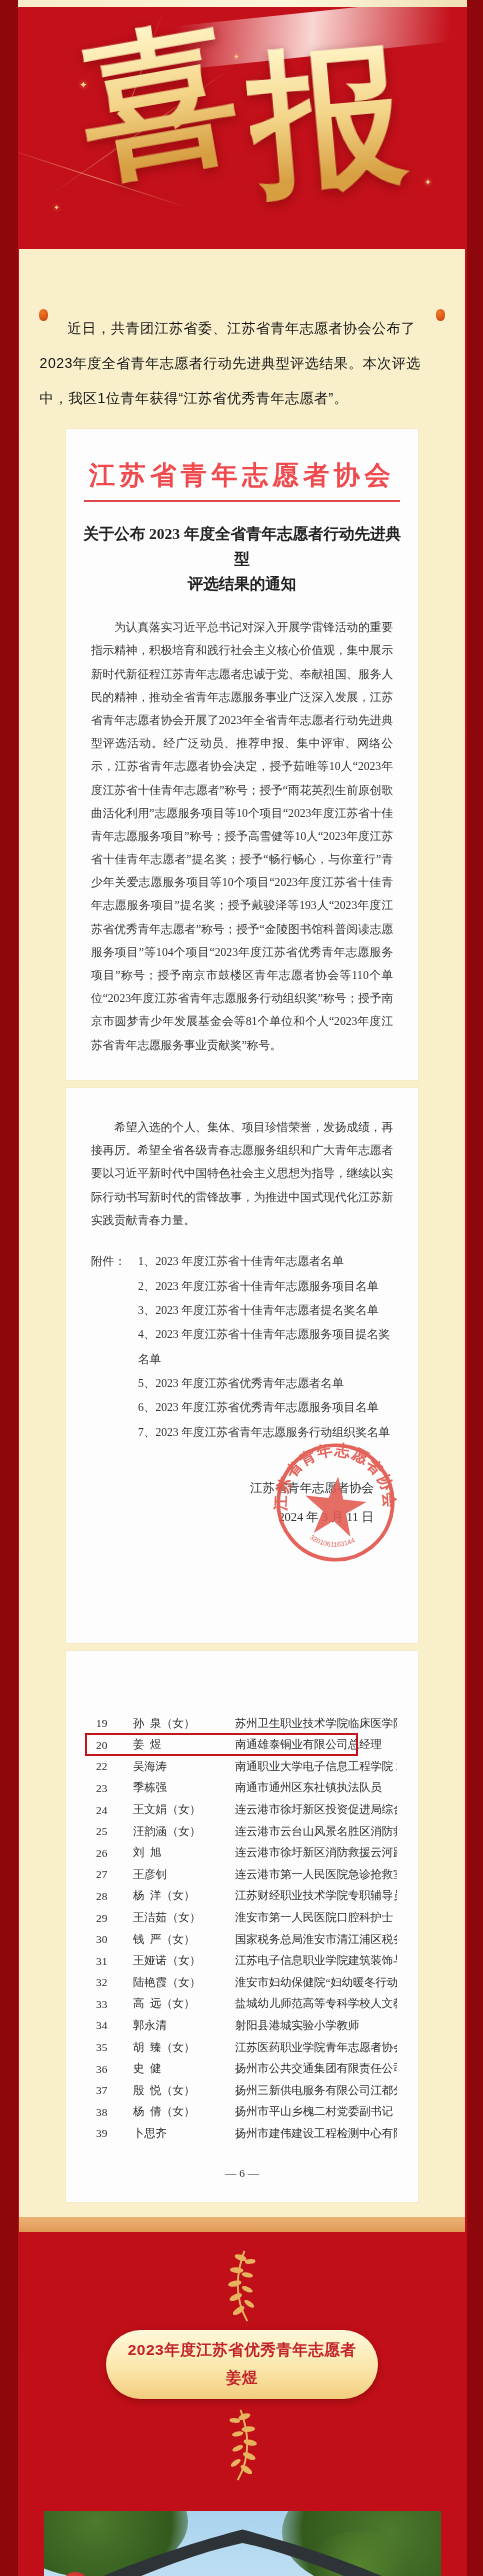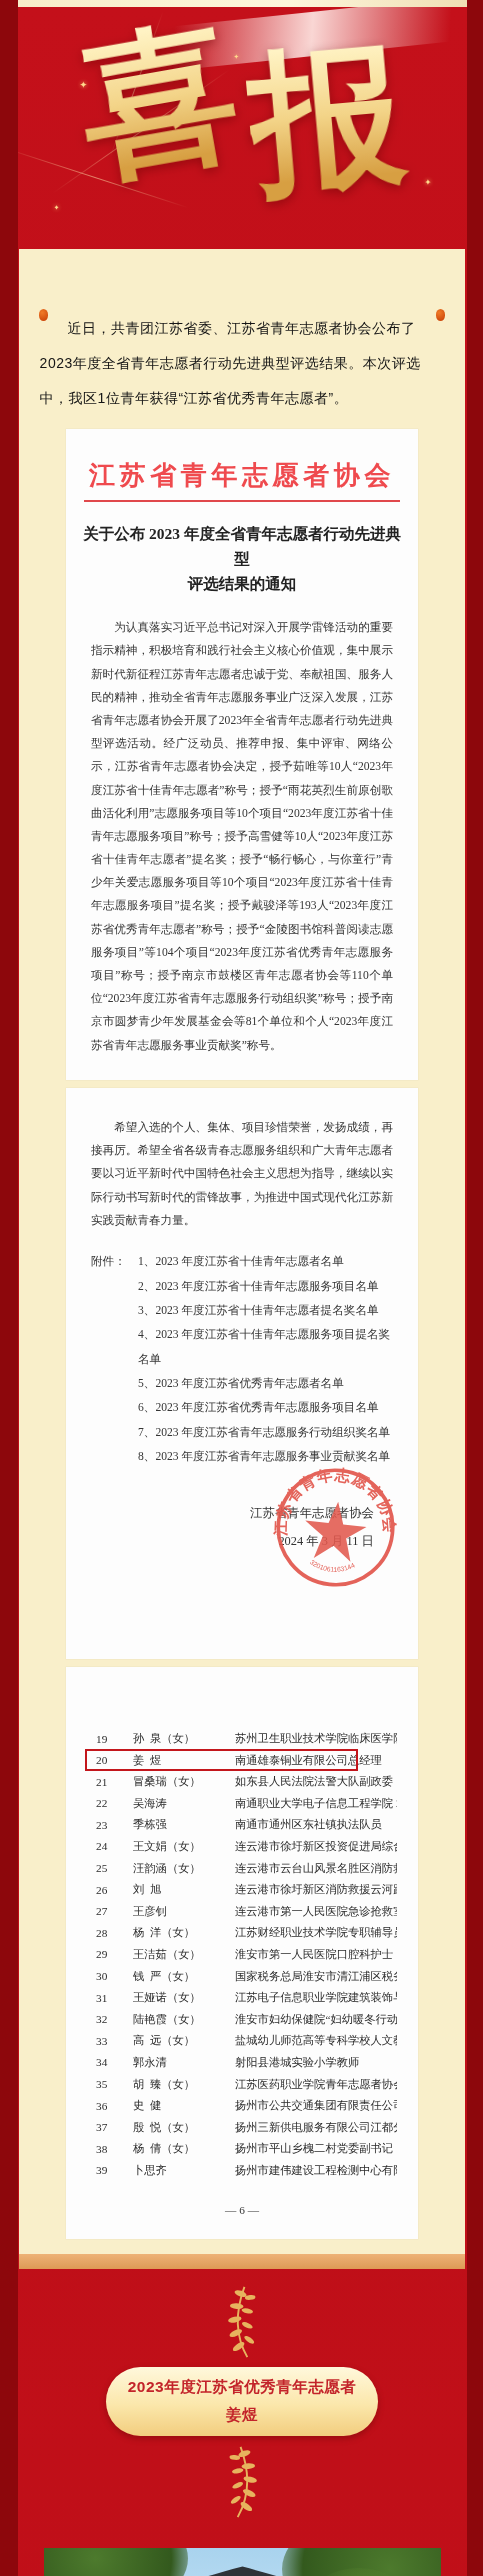--- a/index.html
+++ b/index.html
@@ -26,21 +26,21 @@
   .dot{position:absolute;top:60px;width:9.8px;height:12px;border-radius:50%;background:radial-gradient(circle at 35% 30%,#f07a28,#c63d05);}
   .dl{left:19.6px;} .dr{right:19.6px;}
   .intro{margin:14.4px 20.6px 0;font-size:14px;line-height:2.5;color:#151515;text-indent:2em;letter-spacing:0.5px;}
   .doc-page{width:352px;margin:13.4px auto 0;background:#fdfdfd;box-shadow:0 0 0 0.5px rgba(0,0,0,.04);}
   .page2,.page3{margin-top:8.2px;}
   .org{margin:0;padding-top:29px;text-align:center;color:#ef4a4e;font-family:"Liberation Serif",serif;font-size:26px;font-weight:bold;letter-spacing:4.6px;}
   .org-underline{width:316px;height:1.5px;background:#e0484c;margin:7.2px auto 0;}
   .notice-title{margin:20.6px 15.5px 0;text-align:center;font-family:"Liberation Serif",serif;font-size:15.5px;font-weight:bold;line-height:1.6;color:#222;}
   .doc-body{margin:19.6px 0 0;padding:0 25px;font-family:"Liberation Serif",serif;font-size:11.6px;line-height:2.0;color:#353535;text-align:justify;text-indent:2em;}
   .page1{padding-bottom:23px;}
-  .page2{padding-top:28px;padding-bottom:8px;}
+  .page2{padding-top:28px;padding-bottom:17px;}
   .page2 .doc-body{margin-top:0;}
   .attachments{display:flex;padding:0 25px;margin-top:18.5px;justify-content:center;}
   .att-label{width:47px;font-family:"Liberation Serif",serif;font-size:11.6px;line-height:2.1;color:#353535;}
   .att-list{flex:1;}
   .att-item{font-family:"Liberation Serif",serif;font-size:11.6px;line-height:2.1;color:#353535;}
   .sig-block{position:relative;margin-top:29px;height:152px;}
   .sig-line{text-align:right;padding-right:44px;font-family:"Liberation Serif",serif;font-size:12.4px;line-height:2.3;color:#333;}
   .seal{position:absolute;right:20.6px;top:-33px;width:123px;height:123px;transform:rotate(6deg);opacity:.92;}
   .page3{padding-top:61px;padding-bottom:23px;}
   .roster-row{display:flex;align-items:center;height:21.6px;padding:0 20.6px 0 30px;font-family:"Liberation Serif",serif;font-size:11.3px;color:#2b2b2b;position:relative;}
@@ -121,21 +121,20 @@
         <div class="attachments">
           <span class="att-label">附件：</span>
           <div class="att-list">
               <div class="att-item">1、2023 年度江苏省十佳青年志愿者名单</div>
               <div class="att-item">2、2023 年度江苏省十佳青年志愿服务项目名单</div>
               <div class="att-item">3、2023 年度江苏省十佳青年志愿者提名奖名单</div>
               <div class="att-item">4、2023 年度江苏省十佳青年志愿服务项目提名奖名单</div>
               <div class="att-item">5、2023 年度江苏省优秀青年志愿者名单</div>
               <div class="att-item">6、2023 年度江苏省优秀青年志愿服务项目名单</div>
               <div class="att-item">7、2023 年度江苏省青年志愿服务行动组织奖名单</div>
-              <div class="att-item">8、2023 年度江苏省青年志愿服务事业贡献奖名单</div>
             </div>
         </div>
         <div class="sig-block">
           <div class="sig-line">江苏省青年志愿者协会</div>
           <div class="sig-line">2024 年 3 月 11 日</div>
           <svg class="seal" viewBox="0 0 200 200">
             <defs>
               <path id="sealTop" d="M 24,128 A 80,80 0 1 1 176,128" fill="none"></path>
               <path id="sealBot" d="M 48,148 A 68,68 0 0 0 152,148" fill="none"></path>
             </defs>
@@ -157,25 +156,20 @@
             <span class="rn">19</span>
             <span class="rname">孙  泉（女）</span>
             <span class="rorg">苏州卫生职业技术学院临床医学院团总支书记</span>
           </div>
             <div class="roster-row highlight">
             <span class="rn">20</span>
             <span class="rname">姜  煜</span>
             <span class="rorg">南通雄泰铜业有限公司总经理</span>
           </div>
             <div class="roster-row">
-            <span class="rn">21</span>
-            <span class="rname">冒桑瑞（女）</span>
-            <span class="rorg">如东县人民法院法警大队副政委</span>
-          </div>
-            <div class="roster-row">
             <span class="rn">22</span>
             <span class="rname">吴海涛</span>
             <span class="rorg">南通职业大学电子信息工程学院 2022 级专科生</span>
           </div>
             <div class="roster-row">
             <span class="rn">23</span>
             <span class="rname">季栋强</span>
             <span class="rorg">南通市通州区东社镇执法队员</span>
           </div>
             <div class="roster-row">

